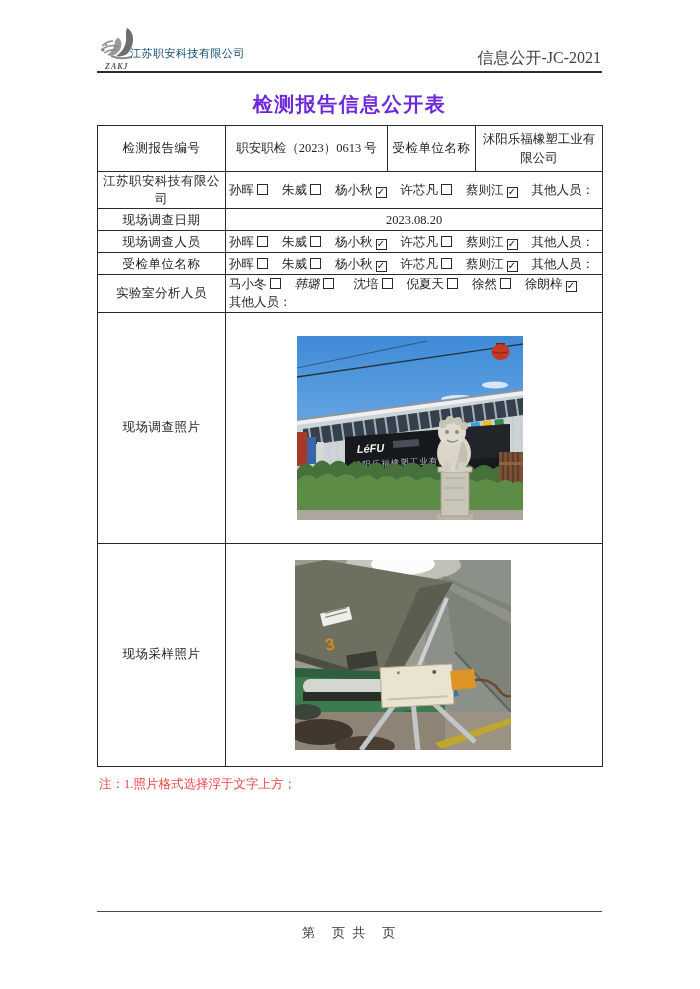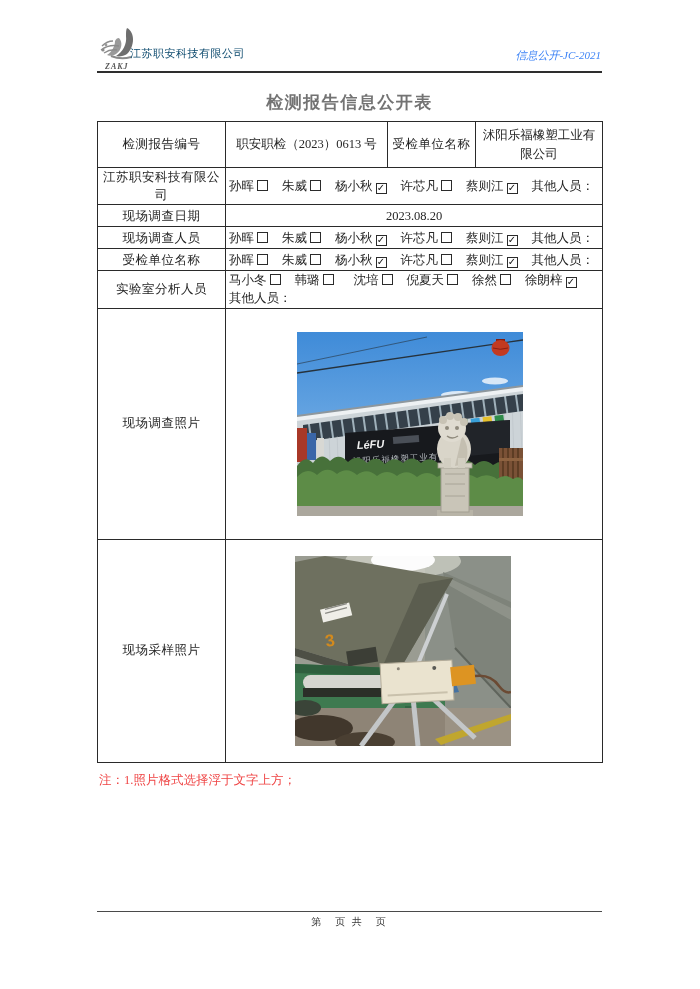--- a/index.html
+++ b/index.html
@@ -6,46 +6,46 @@
   body{
     width:700px;height:989px;position:relative;background:#ffffff;
     font-family:"Liberation Serif","DejaVu Serif",serif;color:#262626;
     overflow:hidden;
   }
   .page{position:absolute;left:97px;top:0;width:505px;}
   
   .hdr{position:relative;height:71px;border-bottom:2px solid #2e2e2e;}
   .logo{position:absolute;left:0;top:26px;}
   .company{position:absolute;left:33px;top:46px;font-size:11px;letter-spacing:.5px;color:#0c4a6e;white-space:nowrap;}
-  .doccode{position:absolute;right:1px;top:48px;font-size:11px;color:#3b82f6;white-space:nowrap;font-style:italic;}
-  
-  .title{margin:18px 0 7px 0;text-align:center;font-size:17px;font-weight:bold;letter-spacing:1.5px;color:#737373;}
+  .doccode{position:absolute;right:1px;top:48px;font-size:16px;color:#404040;white-space:nowrap;}
+  
+  .title{margin:18px 0 7px 0;text-align:center;font-size:20px;font-weight:bold;letter-spacing:1.5px;color:#6d28d9;}
   
   table.info{border-collapse:collapse;table-layout:fixed;width:505px;}
   table.info td{border:1px solid #2a2a2a;font-size:12.5px;padding:0 3px;vertical-align:middle;line-height:1.45;}
   td.lbl{text-align:center;letter-spacing:.5px;padding:0 1px;}
   td.ctr{text-align:center;}
   td.members-cell{text-align:left;padding-left:6px;}
   .rh45 td{height:45px}.rh27 td{height:27px}.rh21 td{height:21px}
   .rh36 td{height:36px}.rh230 td{height:230px}.rh222 td{height:222px}
   .member{display:inline-block;margin-right:14px;white-space:nowrap;}
   .mname{margin-right:3px;}
   .cb{display:inline-block;width:11px;height:11px;border:1.5px solid #2b2b2b;box-sizing:border-box;
       vertical-align:-1px;line-height:8px;text-align:center;font-size:10px;font-weight:bold;color:#111;
       font-family:"DejaVu Sans",sans-serif;}
   .lab-line{display:block;}
-  .lab .member:nth-child(2){margin-right:20px;}
+  .lab .member:nth-child(2){margin-right:20px;font-style:italic;}
   td.photo-cell{vertical-align:middle;padding:0;text-align:left;}
   td.photo-cell svg{display:block;}
   .ph1{margin-left:68px;}
   .ph2{margin-left:66px;}
   
   .note{margin:9px 0 0 2px;font-size:12.5px;color:#ef4444;}
   .ftr{position:absolute;left:97px;top:911px;width:505px;border-top:1.5px solid #4a4a4a;
-       text-align:center;font-size:10px;color:#3a3a3a;padding-top:3px;letter-spacing:2px;}
+       text-align:center;font-size:13px;color:#3a3a3a;padding-top:12px;letter-spacing:2px;}
 </style>
 </head>
 <body>
 
 <div class="page">
 
   <div class="hdr">
     <svg class="logo" width="50" height="46" viewBox="0 0 50 46">
       <path d="M30,2 C38,6 38,20 30,28 C27,30 22,31 19,30 C26,26 30,18 29,10 C29,6 29,4 30,2 Z" fill="#6e6e6e"></path>
       <path d="M22,12 C26,16 25,24 19,28 C16,30 12,30 10,29 C15,26 18,20 18,15 C19,13 20,12 22,12 Z" fill="#9a9a9a"></path>

